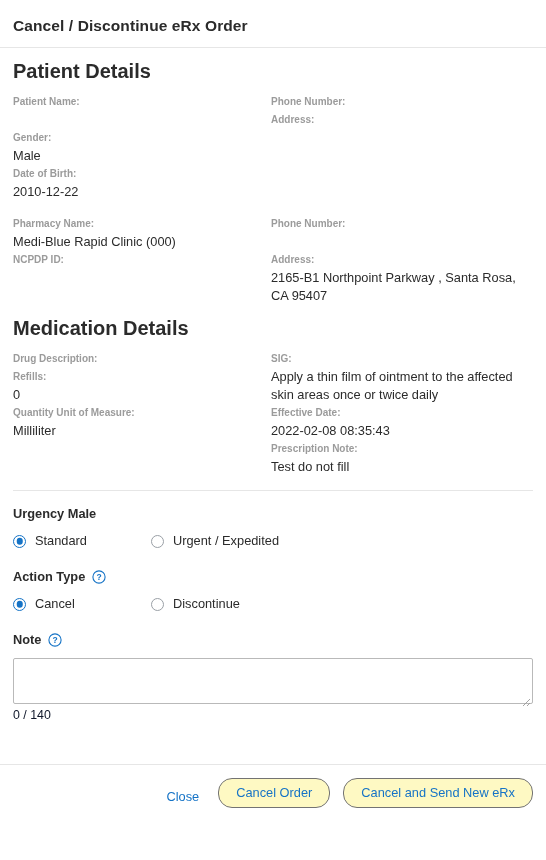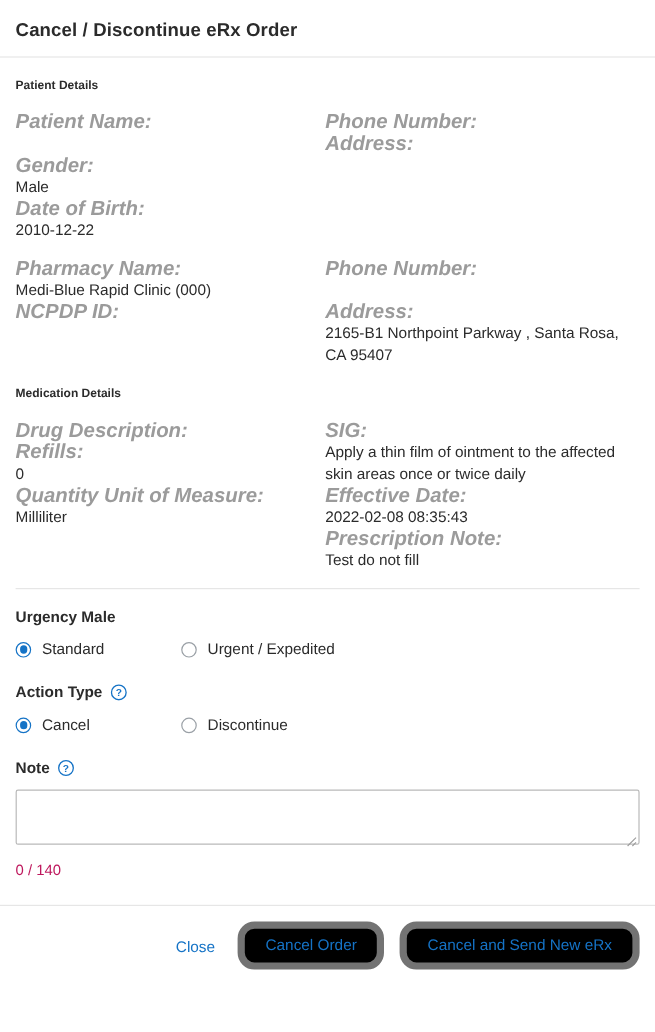--- a/index.html
+++ b/index.html
@@ -42,43 +42,42 @@
 
   
   .modal-body {
     padding: 0 13px;
     flex: 1 1 auto;
   }
   .section {
     padding-top: 14px;
   }
   .section-title {
-    font-size: 10px;
+    font-size: 20px;
     font-weight: bold;
     color: #2b2b2b;
     line-height: 19px;
     margin-bottom: 12px;
   }
   .cols {
     display: flex;
     align-items: flex-start;
   }
   .col-left {
     width: 258px;
     flex: 0 0 258px;
   }
   .col-right {
     flex: 1 1 auto;
   }
   .field-label {
-    font-size: 17px;
+    font-size: 10px;
     font-weight: bold;
     color: #9b9b9b;
     line-height: 18px;
-    font-style: italic;
   }
   .field-value {
     font-size: 12.8px;
     color: #2b2b2b;
     line-height: 18px;
     white-space: pre-wrap;
   }
   .gap-row { height: 18px; }
 
   
@@ -157,48 +156,48 @@
   .resize-grip {
     position: absolute;
     right: 2px;
     bottom: 2px;
     width: 9px;
     height: 9px;
     pointer-events: none;
   }
   .counter {
     font-size: 12.4px;
-    color: #be185d;
+    color: #0f172a;
     line-height: 16px;
-    margin-top: 13px;
+    margin-top: 3px;
   }
 
   
   .modal-footer {
     padding: 13px 13px 16px 13px;
     display: flex;
     justify-content: flex-end;
-    align-items: center;
+    align-items: flex-end;
     gap: 13px;
   }
   .btn-link {
     font-size: 12.8px;
     color: #1573c6;
     background: none;
     border: none;
     padding: 4px 6px;
     cursor: pointer;
     font-family: "Liberation Sans", sans-serif;
     font-weight: normal;
   }
   .btn-outline {
     font-size: 12.8px;
     color: #1573c6;
-    background: #000000;
-    border: 6px solid #737373;
+    background: #fef9c3;
+    border: 1px solid #737373;
     border-radius: 14px;
     padding: 6px 17px;
     cursor: pointer;
     font-family: "Liberation Sans", sans-serif;
     line-height: 16px;
     white-space: nowrap;
   }
 </style>
 </head>
 <body>

